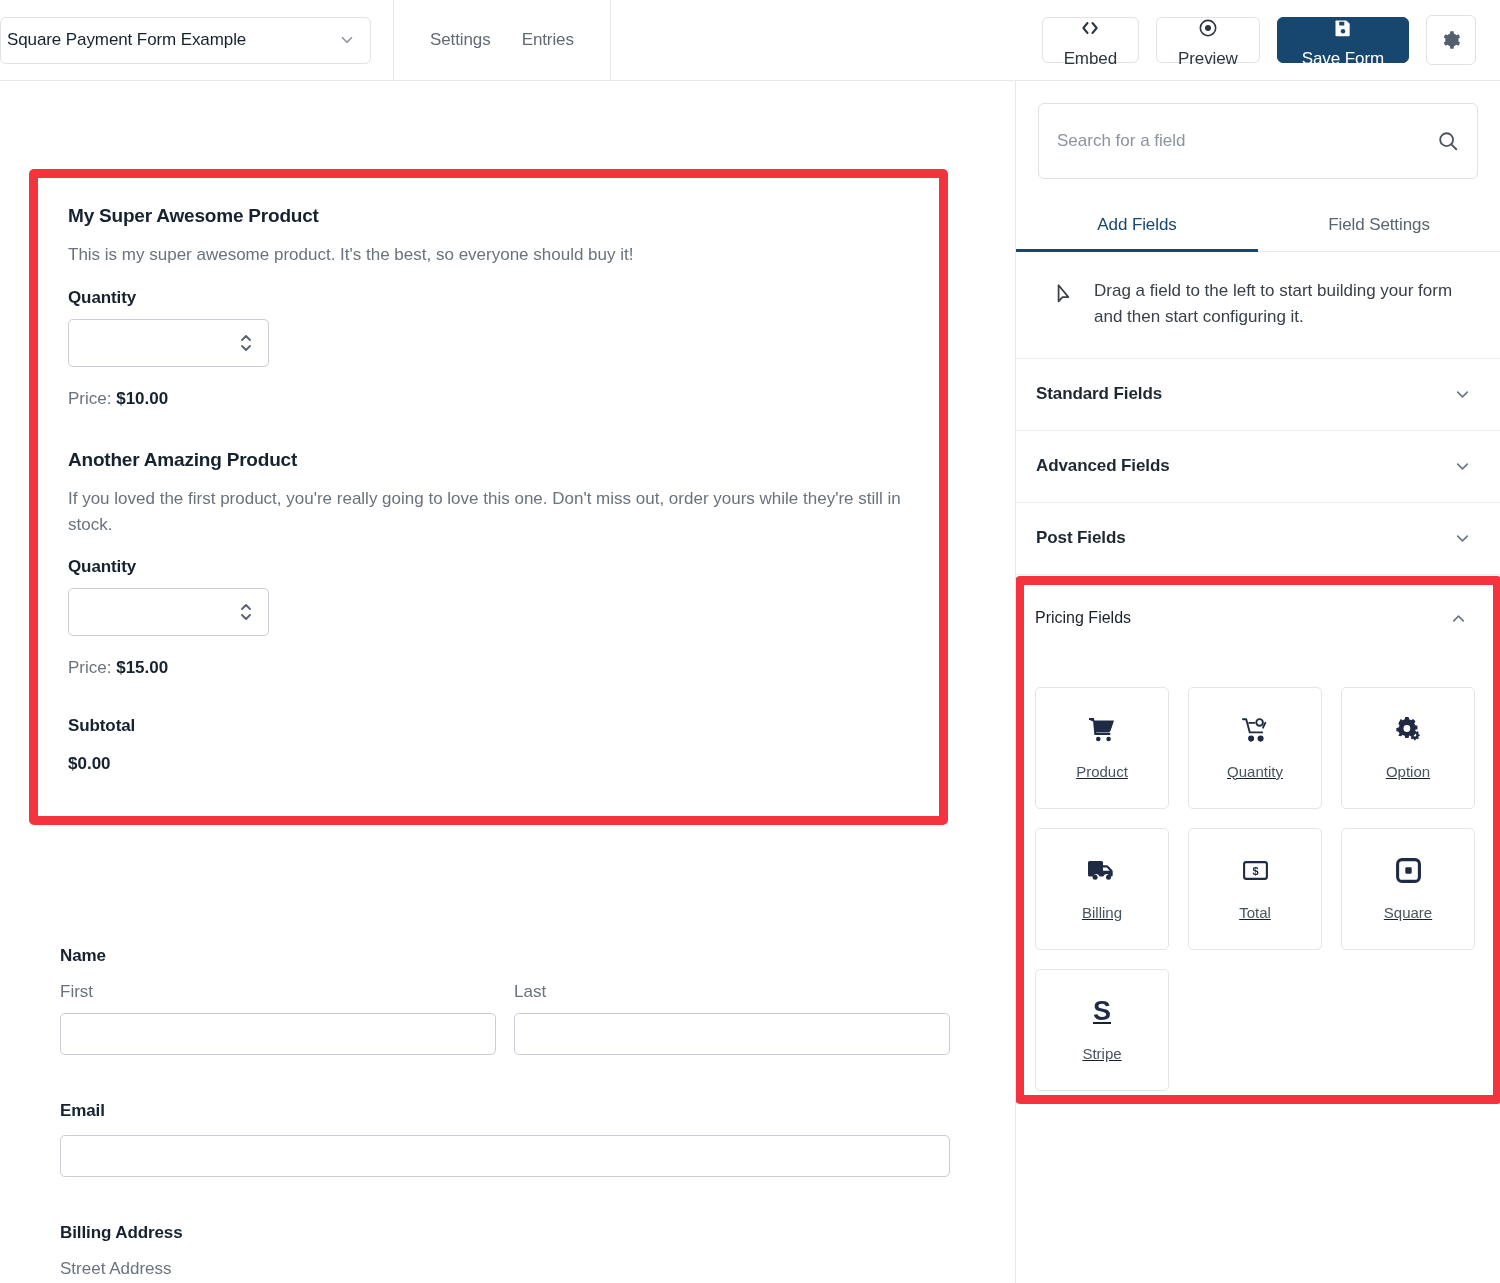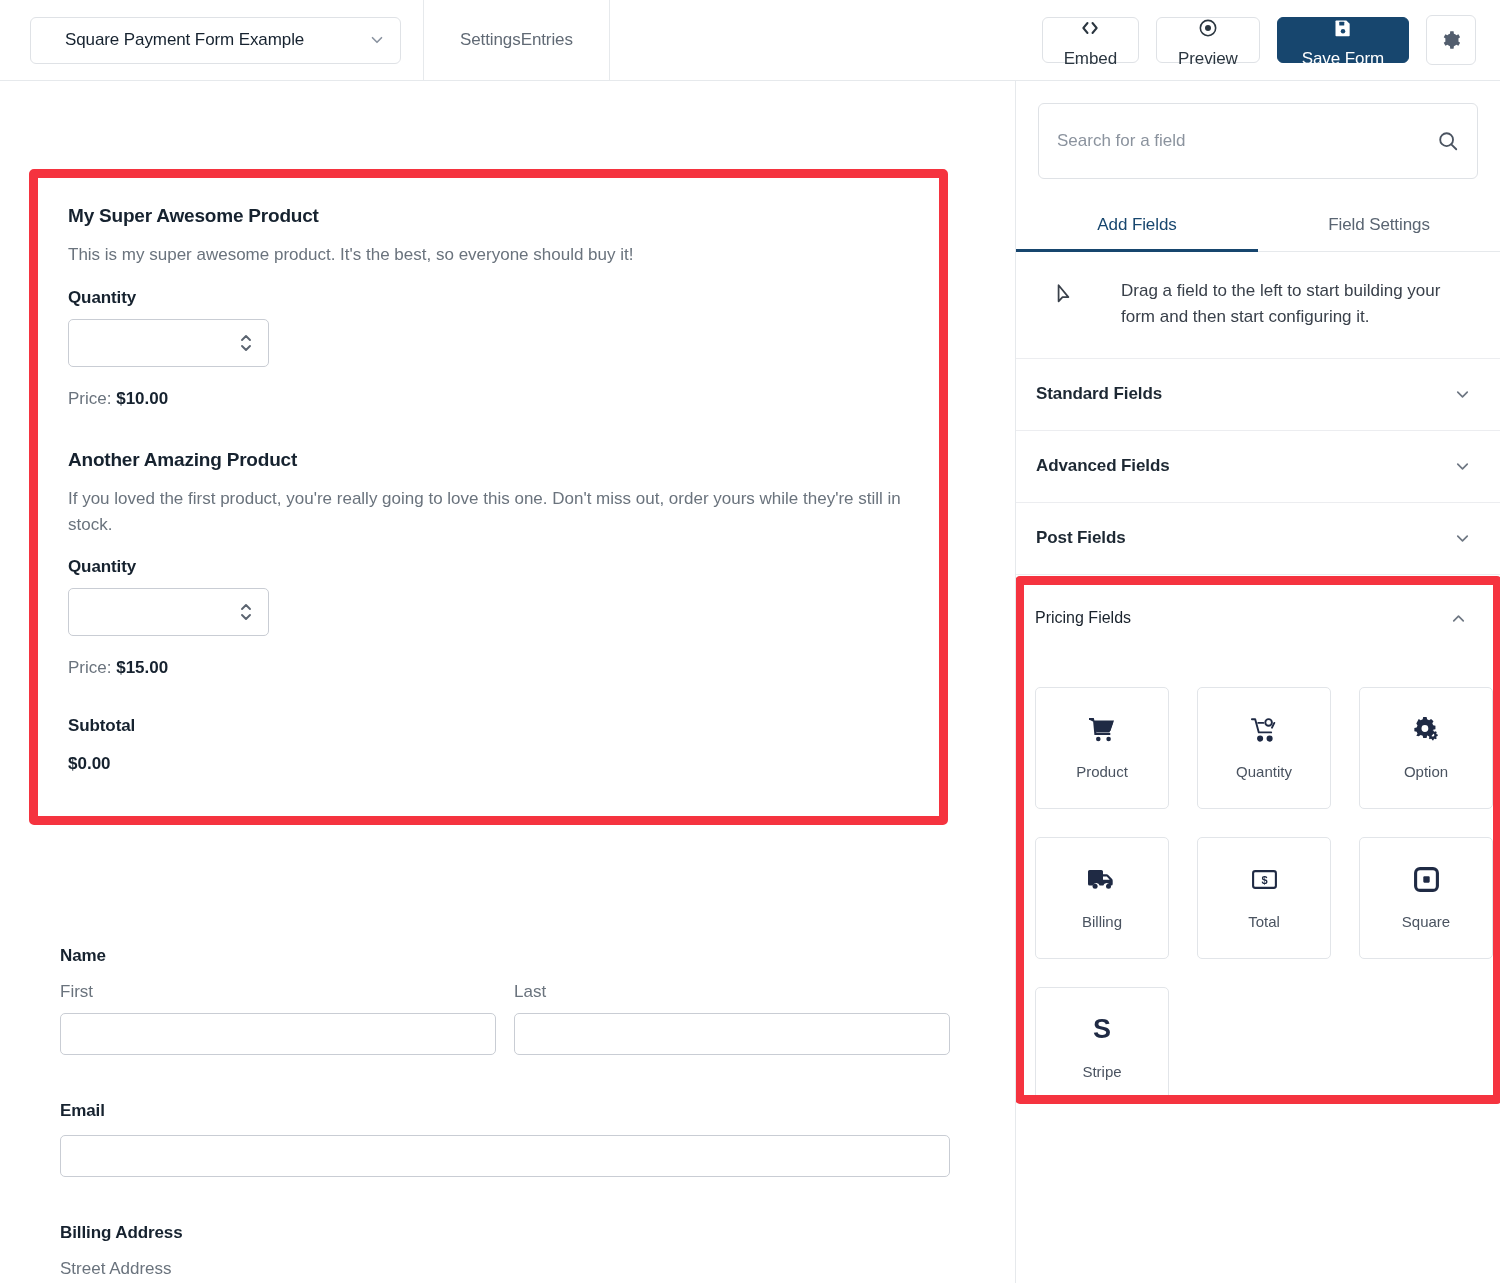--- a/index.html
+++ b/index.html
@@ -13,32 +13,32 @@
 
   .app { position: relative; width: 1500px; height: 1283px; }
 
   
   .topbar {
     position: absolute; left: 0; top: 0; width: 1500px; height: 81px;
     background: #fff; border-bottom: 1px solid #e6e9ec;
     display: flex; align-items: center;
   }
   .form-select {
-    margin-left: 30px; width: 371px; height: 47px;
+    width: 371px; height: 47px;
     border: 1px solid #dfe2e6; border-radius: 6px; background: #fff;
     display: flex; align-items: center; justify-content: space-between;
-    padding: 0 14px 0 34px; cursor: pointer;
+    padding: 0 14px 0 6px; cursor: pointer;
   }
   .form-select .name {
     font-size: 17px; color: #16222f; letter-spacing: -0.1px;
   }
   .chev-down { width: 18px; height: 18px; color: #8a93a0; flex: 0 0 auto; }
 
   .navtabs {
-    height: 81px; display: flex; align-items: center; 
+    height: 81px; display: flex; align-items: center; gap: 31px;
     padding: 0 36px; margin-left: 22px;
     border-left: 1px solid #e6e9ec; border-right: 1px solid #e6e9ec;
   }
   .navtab {
     font-size: 17px; color: #616a75; cursor: pointer; letter-spacing: -0.1px;
   }
 
   .topbar-actions {
     margin-left: auto; display: flex; align-items: center; gap: 17px;
     padding-right: 24px;
@@ -147,21 +147,21 @@
   .tab.active::after {
     content: ""; position: absolute; left: 0; right: 0; bottom: -1px;
     height: 3px; background: #17466e;
   }
 
   .drag-hint {
     display: flex; gap: 18px; padding: 26px 28px 28px 38px;
     border-bottom: 1px solid #ecedf0; align-items: flex-start;
   }
   .cursor-ico { width: 22px; height: 24px; color: #39404a; flex: 0 0 auto; margin-top: 4px; }
-  .drag-hint p { font-size: 17px; color: #39404a; line-height: 1.52; margin-left: 27px; }
+  .drag-hint p { font-size: 17px; color: #39404a; line-height: 1.52; }
 
   .accordion {
     height: 72px; display: flex; align-items: center; justify-content: space-between;
     padding: 0 28px 0 20px; border-bottom: 1px solid #ecedf0; cursor: pointer;
   }
   .accordion .t { font-size: 17px; font-weight: bold; color: #1d2833; letter-spacing: -0.1px; }
   .acc-chev { width: 19px; height: 19px; color: #6d7682; }
 
   
   .anno-side {
@@ -170,21 +170,21 @@
     overflow: hidden;
   }
   .anno-side-inner { width: 100%; height: 100%; }
   .acc-open {
     height: 66px; display: flex; align-items: center; justify-content: space-between;
     padding: 0 25px 0 11px;
   }
 
   .tile-grid {
     display: grid; grid-template-columns: repeat(3, 134px);
-    gap: 28px; padding: 36px 0 0 11px;
+    gap: 19px; padding: 36px 0 0 11px; text-decoration: underline;
   }
   .tile {
     height: 122px; border: 1px solid #e2e5e9; border-radius: 5px;
     background: #fff; display: flex; flex-direction: column;
     align-items: center; justify-content: center; gap: 20px; cursor: grab;
   }
   .tile .glyph { color: #1f2a44; display: flex; align-items: center; justify-content: center; height: 26px; }
   .tile .tname { font-size: 15px; color: #4a5360; }
   .stripe-s { font-size: 27px; font-weight: bold; color: #1f2a44; line-height: 1; }
 </style>

